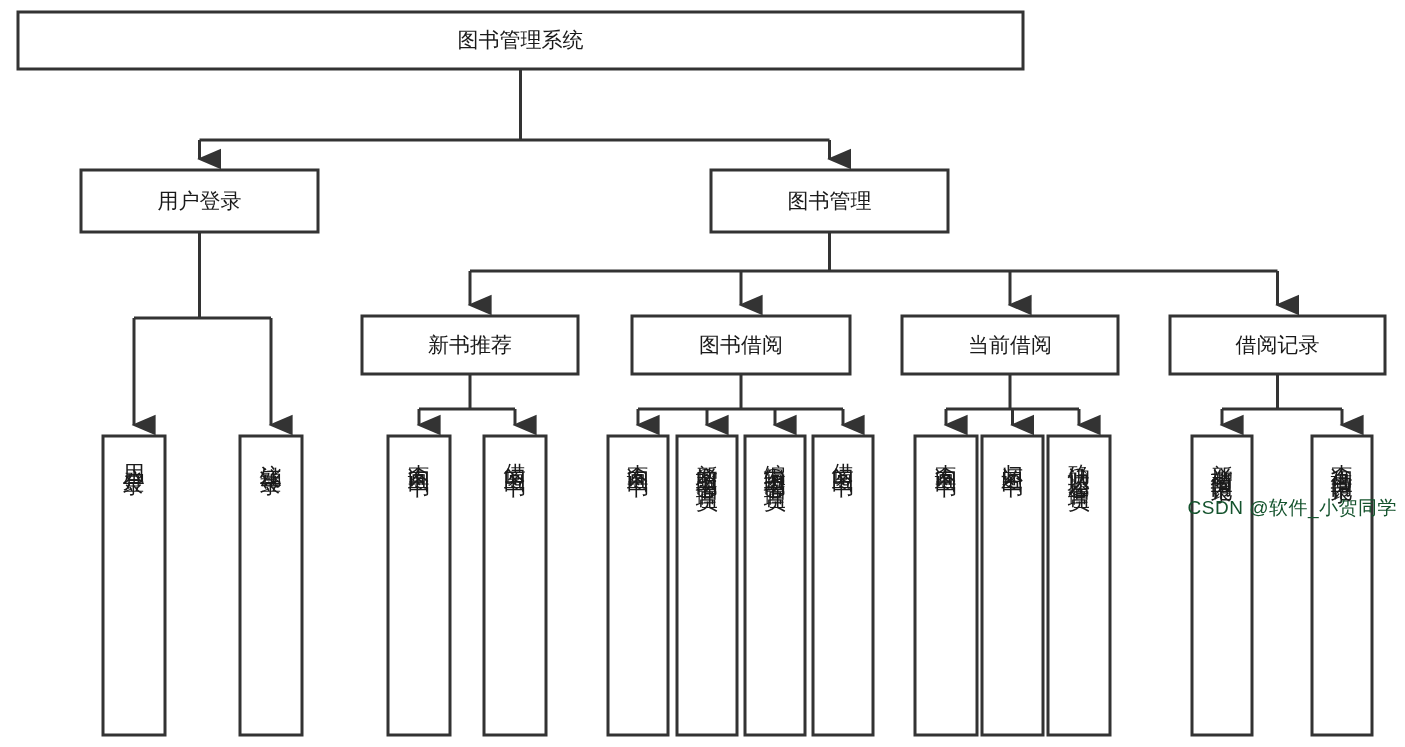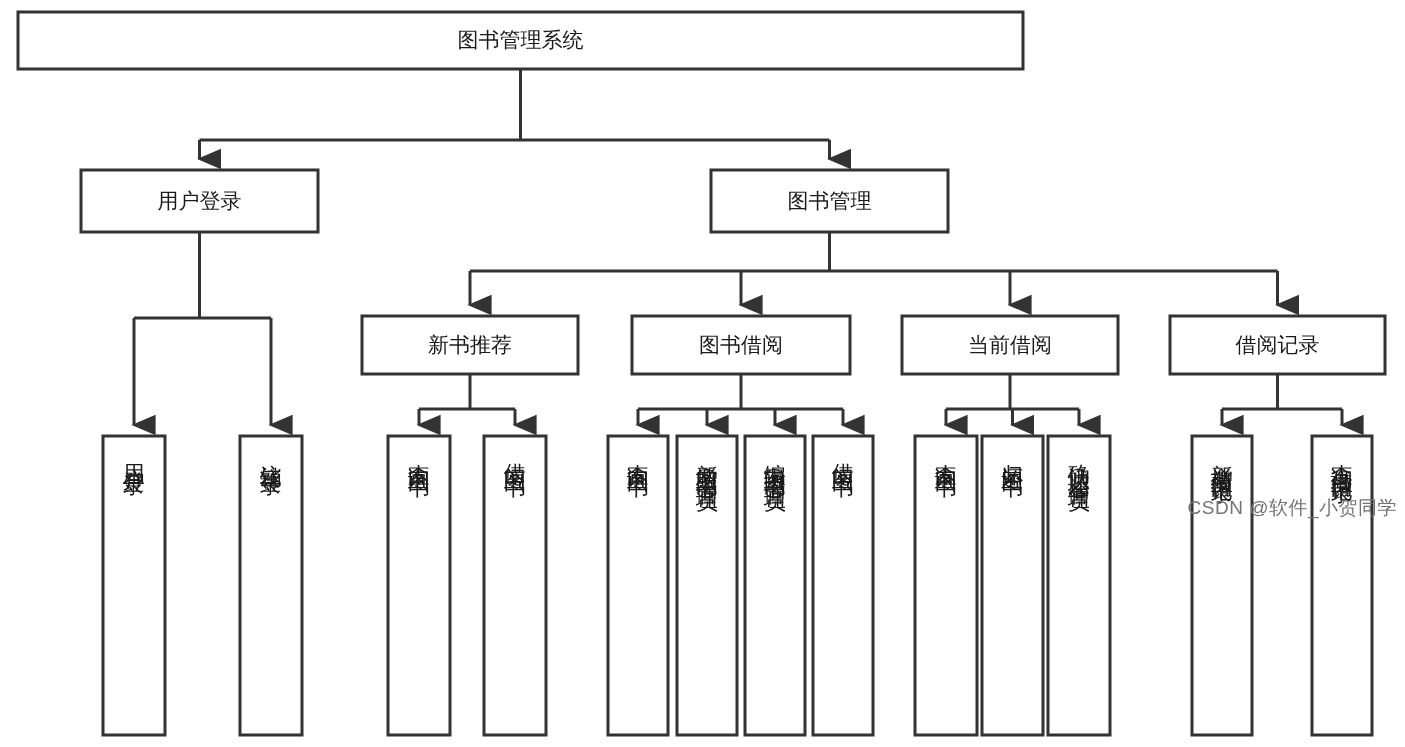--- a/index.html
+++ b/index.html
@@ -60,21 +60,21 @@
     letter-spacing: 4px;
     color: #1a1a1a;
     white-space: nowrap;
   }
   .watermark {
     position: absolute;
     right: 8px;
     bottom: 6px;
     font-family: "Liberation Sans", "DejaVu Sans", sans-serif;
     font-size: 19px;
-    color: #737373;
+    color: #14532d;
     letter-spacing: 0.5px;
     white-space: nowrap;
   }
 </style>
 </head>
 <body>
 
 <div id="diagram-root">
 
   <svg class="diagram-canvas" viewBox="0 0 1405 747">

